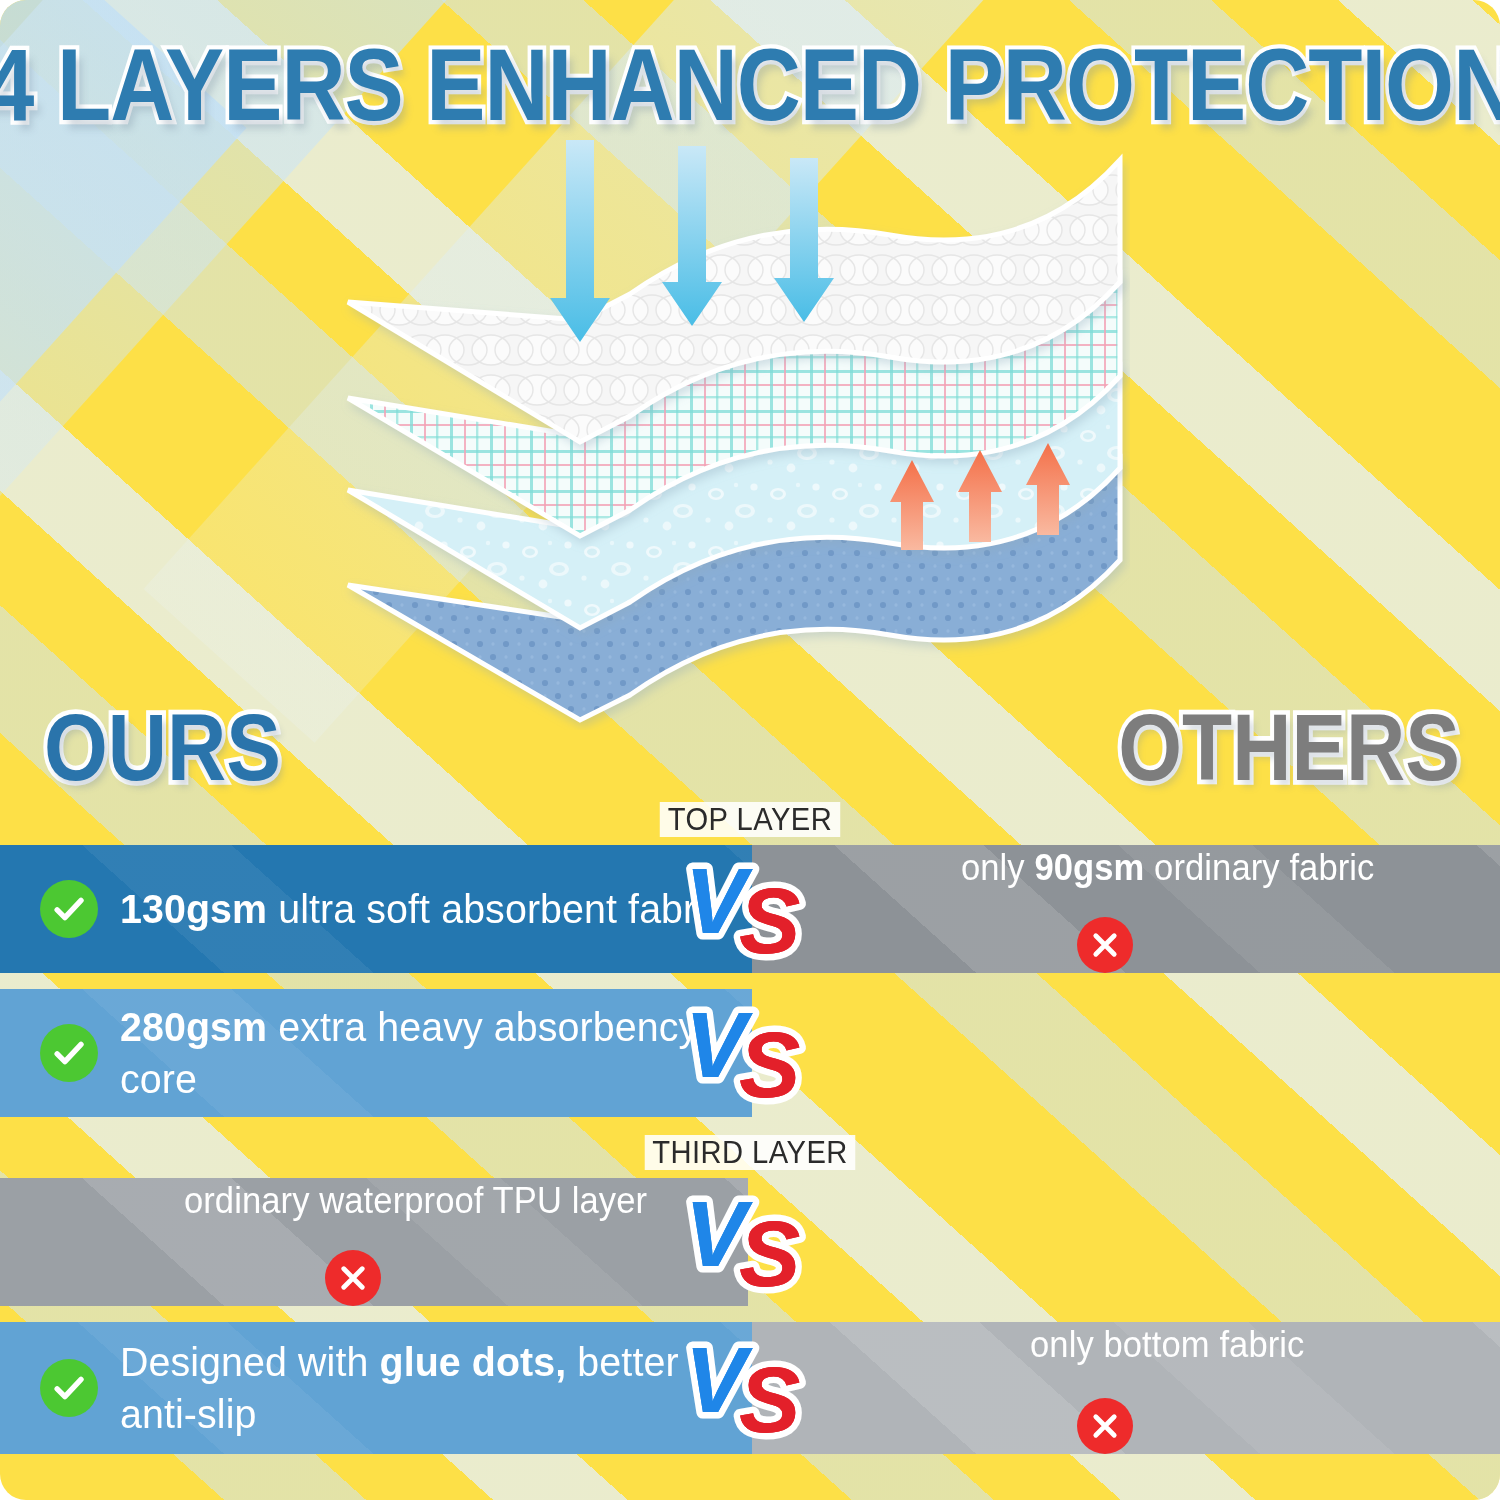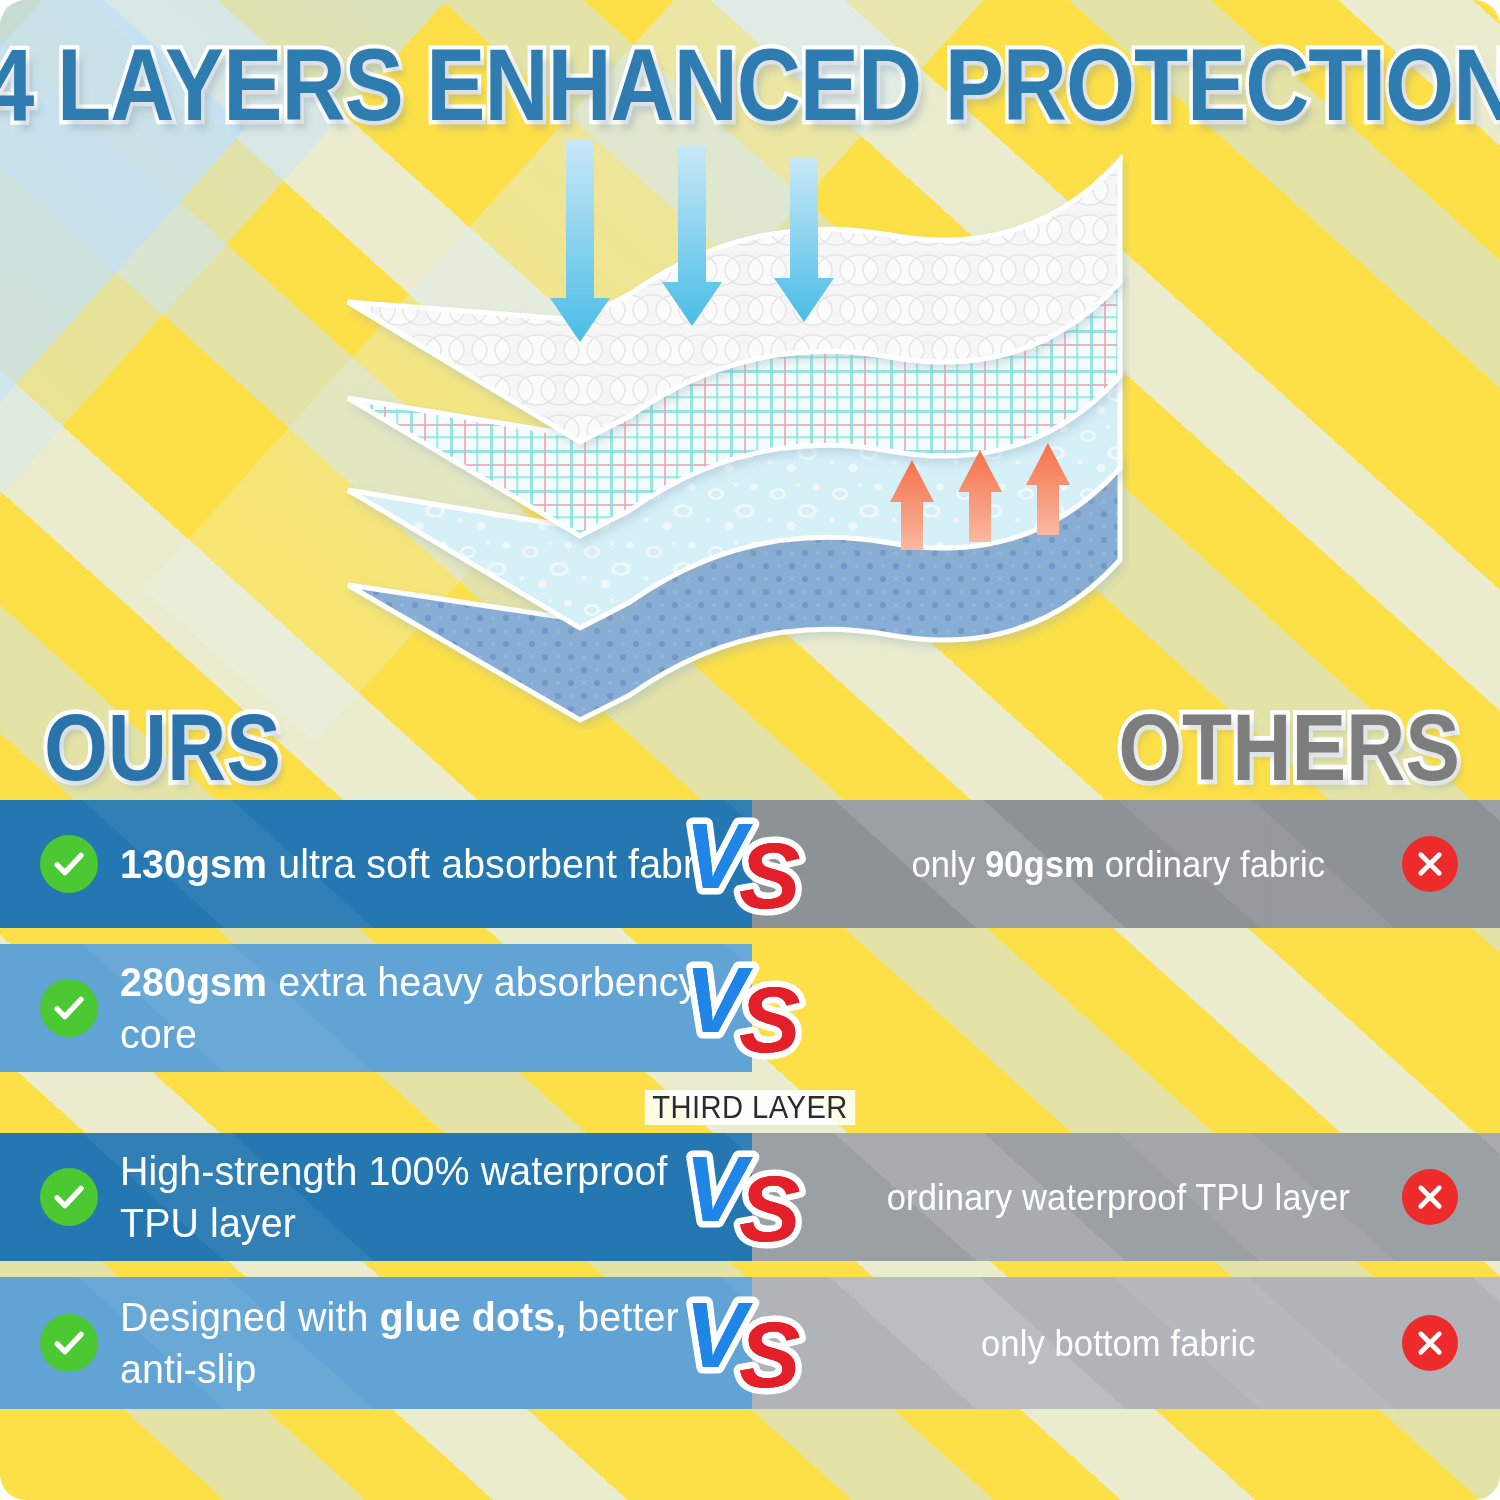--- a/index.html
+++ b/index.html
@@ -142,20 +142,21 @@
     width: 752px; height: 100%;
     display: flex; align-items: center;
     position: relative;
     overflow: hidden;
   }
   .cell-right {
     width: 748px; height: 100%;
     display: flex; align-items: center;
     position: relative;
     overflow: hidden;
+    flex-direction: column;
   }
   
   .cell-right::after {
     content: "";
     position: absolute; inset: 0;
     background: repeating-linear-gradient(
       42deg,
       rgba(255,255,255,0) 0px,
       rgba(255,255,255,0) 150px,
       rgba(255,255,255,0.13) 150px,
@@ -342,20 +343,23 @@
         </g>
       </g>
     </svg>
   </div>
 
   <div class="ours">OURS</div>
   <div class="others">OTHERS</div>
 
   <div class="table">
 
+    <div class="layer-label-band">
+      <div class="layer-label"><span>TOP LAYER</span></div>
+    </div>
     <div class="row">
       <div class="cell-left" style="background:#2477b0">
         <div class="check-icon">
           <svg viewBox="0 0 24 24">
               <path d="M4.5 12.6 L9.4 17.4 L19.6 6.6" fill="none" stroke="#ffffff" stroke-width="3.4" stroke-linecap="round" stroke-linejoin="round"></path>
             </svg>
         </div>
         <div class="ours-text"><b>130gsm</b><span> ultra soft absorbent fabric</span></div>
       </div>
       <div class="cell-right" style="background:#8d9297">
@@ -400,28 +404,20 @@
         </svg>
       </div>
     </div>
 
     <div class="spacer"></div>
 
     <div class="layer-label-band">
       <div class="layer-label"><span>THIRD LAYER</span></div>
     </div>
     <div class="row">
-      <div class="cell-left" style="background:#2477b0">
-        <div class="check-icon">
-          <svg viewBox="0 0 24 24">
-              <path d="M4.5 12.6 L9.4 17.4 L19.6 6.6" fill="none" stroke="#ffffff" stroke-width="3.4" stroke-linecap="round" stroke-linejoin="round"></path>
-            </svg>
-        </div>
-        <div class="ours-text">High-strength 100% waterproof TPU layer</div>
-      </div>
       <div class="cell-right" style="background:#9ba0a5">
         <div class="others-text">ordinary waterproof TPU layer</div>
         <div class="x-icon">
           <svg viewBox="0 0 24 24">
               <path d="M5.5 5.5 L18.5 18.5 M18.5 5.5 L5.5 18.5" fill="none" stroke="#ffffff" stroke-width="3.4" stroke-linecap="round"></path>
             </svg>
         </div>
       </div>
       <div class="vs-badge">
         <svg viewBox="0 0 150 112">

